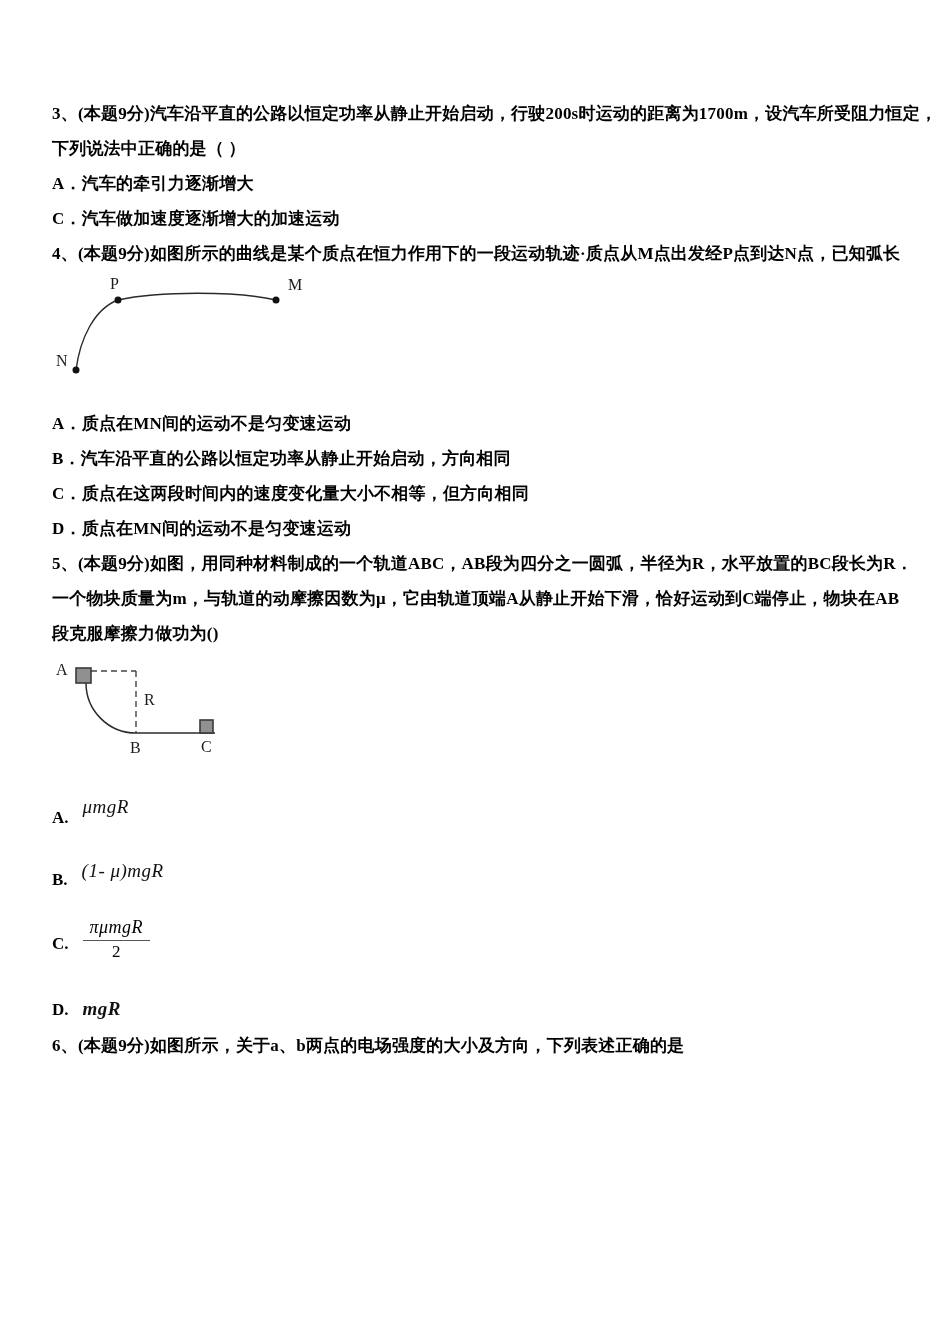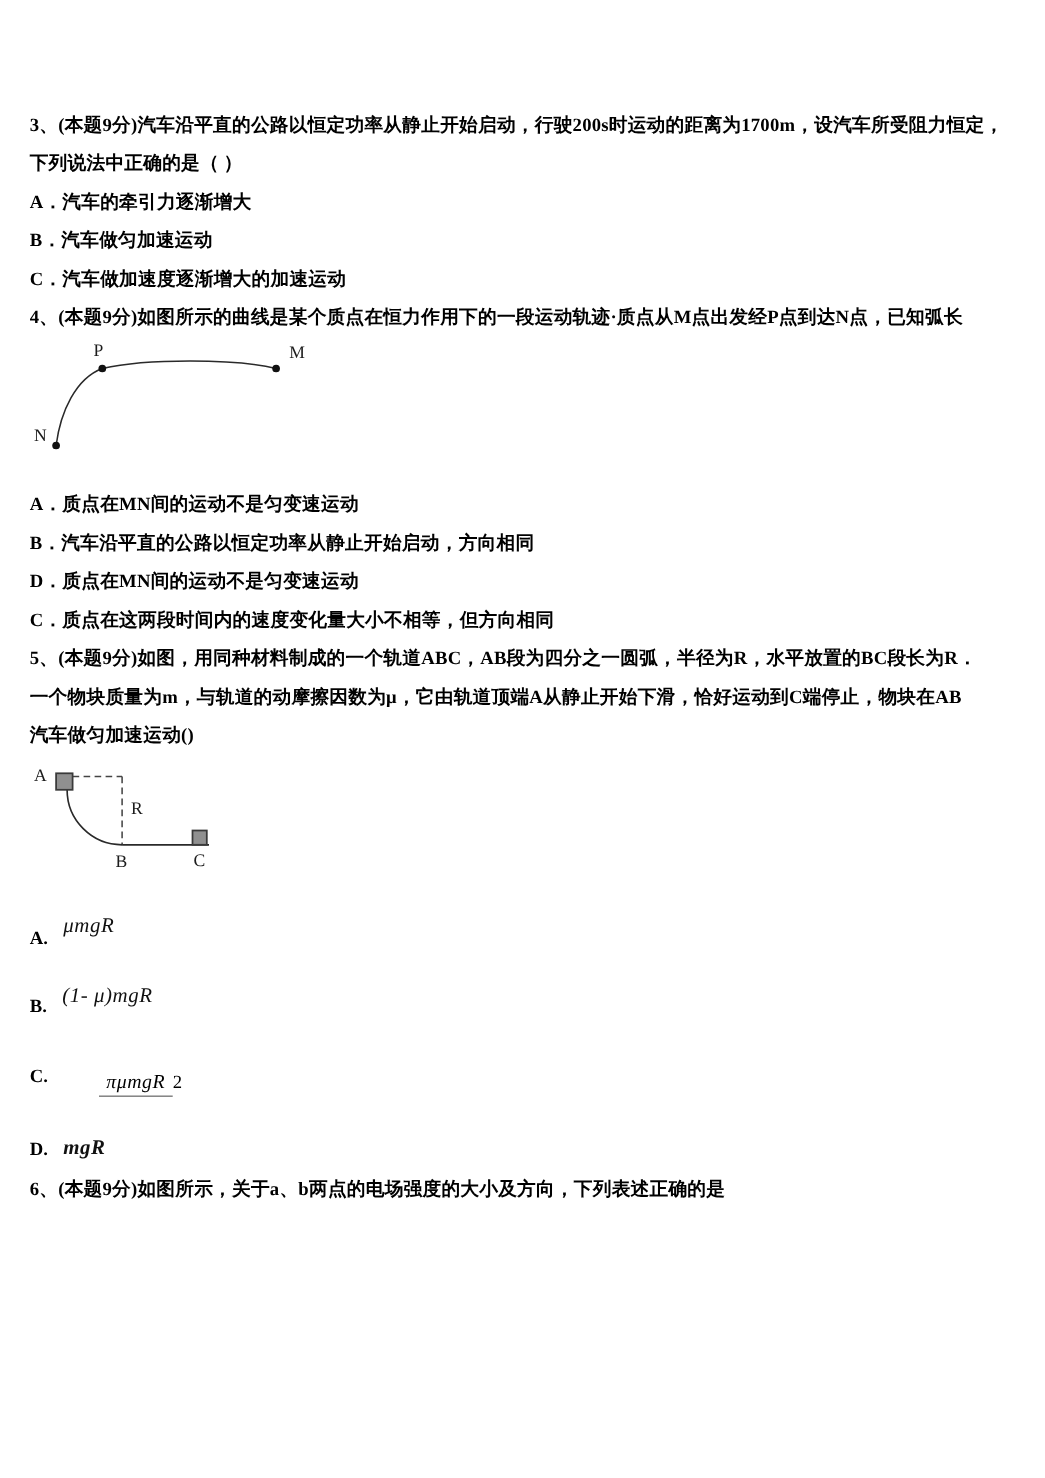--- a/index.html
+++ b/index.html
@@ -4,21 +4,21 @@
 <style>
   html, body {
     margin: 0; padding: 0;
     background: #ffffff;
     width: 950px; height: 1344px;
     overflow: hidden;
     font-family: "Liberation Serif", "DejaVu Serif", serif;
     color: #000;
   }
   .page { position: relative; width: 950px; height: 1344px; background: #fff; }
-  .content { position: absolute; left: 27px; top: 96px; width: 880px; }
+  .content { position: absolute; left: 52px; top: 96px; width: 880px; }
   .tline {
     margin: 0; padding: 0;
     line-height: 35px;
     font-size: 17px;
     font-weight: 700;
     white-space: nowrap;
     letter-spacing: 0.2px;
   }
   section { margin: 0; padding: 0; }
   svg.diagram { display: block; }
@@ -35,65 +35,64 @@
     letter-spacing: 0.5px;
   }
   .row-a { margin-top: 30px; height: 40px; }
   .row-a .formula { margin-bottom: 10px; }
   .row-b { margin-top: 20px; height: 42px; }
   .row-b .formula { margin-bottom: 8px; }
   .row-c { margin-top: 16px; height: 56px; }
   .row-c .opt-letter { margin-bottom: 8px; }
   .row-d { margin-top: 30px; height: 28px; }
   .row-d .formula { font-weight: 700; }
-  .frac { display: inline-flex; flex-direction: row; text-align: center; margin-left: 32px; }
+  .frac { display: inline-flex; flex-direction: column; text-align: center; }
   .frac .num {
     font-style: italic; font-size: 18px; padding: 0 7px 2px;
     border-bottom: 1.6px solid #555; letter-spacing: 0.5px;
   }
   .frac .den { font-size: 17px; padding-top: 1px; font-style: normal; }
   .q6 { margin-top: 8px; }
 </style>
 </head>
 <body>
 
 <div class="page">
   <div class="content">
 
     <section>
       <p class="tline">3、(本题9分)汽车沿平直的公路以恒定功率从静止开始启动，行驶200s时运动的距离为1700m，设汽车所受阻力恒定，</p>
       <p class="tline">下列说法中正确的是（  ）</p>
       <p class="tline">A．汽车的牵引力逐渐增大</p>
-      <p class="tline">B．汽车做匀加速运动</p>
       <p class="tline">C．汽车做加速度逐渐增大的加速运动</p>
     </section>
 
     <section>
       <p class="tline">4、(本题9分)如图所示的曲线是某个质点在恒力作用下的一段运动轨迹·质点从M点出发经P点到达N点，已知弧长</p>
 
       <svg class="diagram d4" width="320" height="112" viewBox="0 0 320 112">
         <path d="M24 99 C28 68 42 38 66 29 C106 20 186 20 224 29" fill="none" stroke="#2a2a2a" stroke-width="1.4"></path>
         <circle cx="24" cy="99" r="3.5" fill="#111"></circle>
         <circle cx="66" cy="29" r="3.5" fill="#111"></circle>
         <circle cx="224" cy="29" r="3.5" fill="#111"></circle>
         <text x="58" y="18">P</text>
         <text x="236" y="19">M</text>
         <text x="4" y="95">N</text>
       </svg>
 
       <p class="tline">A．质点在MN间的运动不是匀变速运动</p>
       <p class="tline">B．汽车沿平直的公路以恒定功率从静止开始启动，方向相同</p>
+      <p class="tline">C．质点在这两段时间内的速度变化量大小不相等，但方向相同</p>
       <p class="tline">D．质点在MN间的运动不是匀变速运动</p>
-      <p class="tline">C．质点在这两段时间内的速度变化量大小不相等，但方向相同</p>
     </section>
 
     <section>
       <p class="tline">5、(本题9分)如图，用同种材料制成的一个轨道ABC，AB段为四分之一圆弧，半径为R，水平放置的BC段长为R．</p>
       <p class="tline">一个物块质量为m，与轨道的动摩擦因数为μ，它由轨道顶端A从静止开始下滑，恰好运动到C端停止，物块在AB</p>
-      <p class="tline">汽车做匀加速运动()</p>
+      <p class="tline">段克服摩擦力做功为()</p>
 
       <svg class="diagram d5" width="210" height="98" viewBox="0 0 210 98">
         <line x1="39" y1="11" x2="84" y2="11" stroke="#444" stroke-width="1.4" stroke-dasharray="6 4"></line>
         <line x1="84" y1="11" x2="84" y2="73" stroke="#444" stroke-width="1.4" stroke-dasharray="6 4"></line>
         <path d="M34 23 C34 50.6 56.4 73 84 73" fill="none" stroke="#2a2a2a" stroke-width="1.5"></path>
         <line x1="84" y1="73" x2="163" y2="73" stroke="#2a2a2a" stroke-width="1.5"></line>
         <rect x="24" y="8" width="15" height="15" fill="#909090" stroke="#3a3a3a" stroke-width="1.6"></rect>
         <rect x="148" y="60" width="13" height="13" fill="#909090" stroke="#3a3a3a" stroke-width="1.6"></rect>
         <text x="4" y="15">A</text>
         <text x="92" y="45">R</text>

